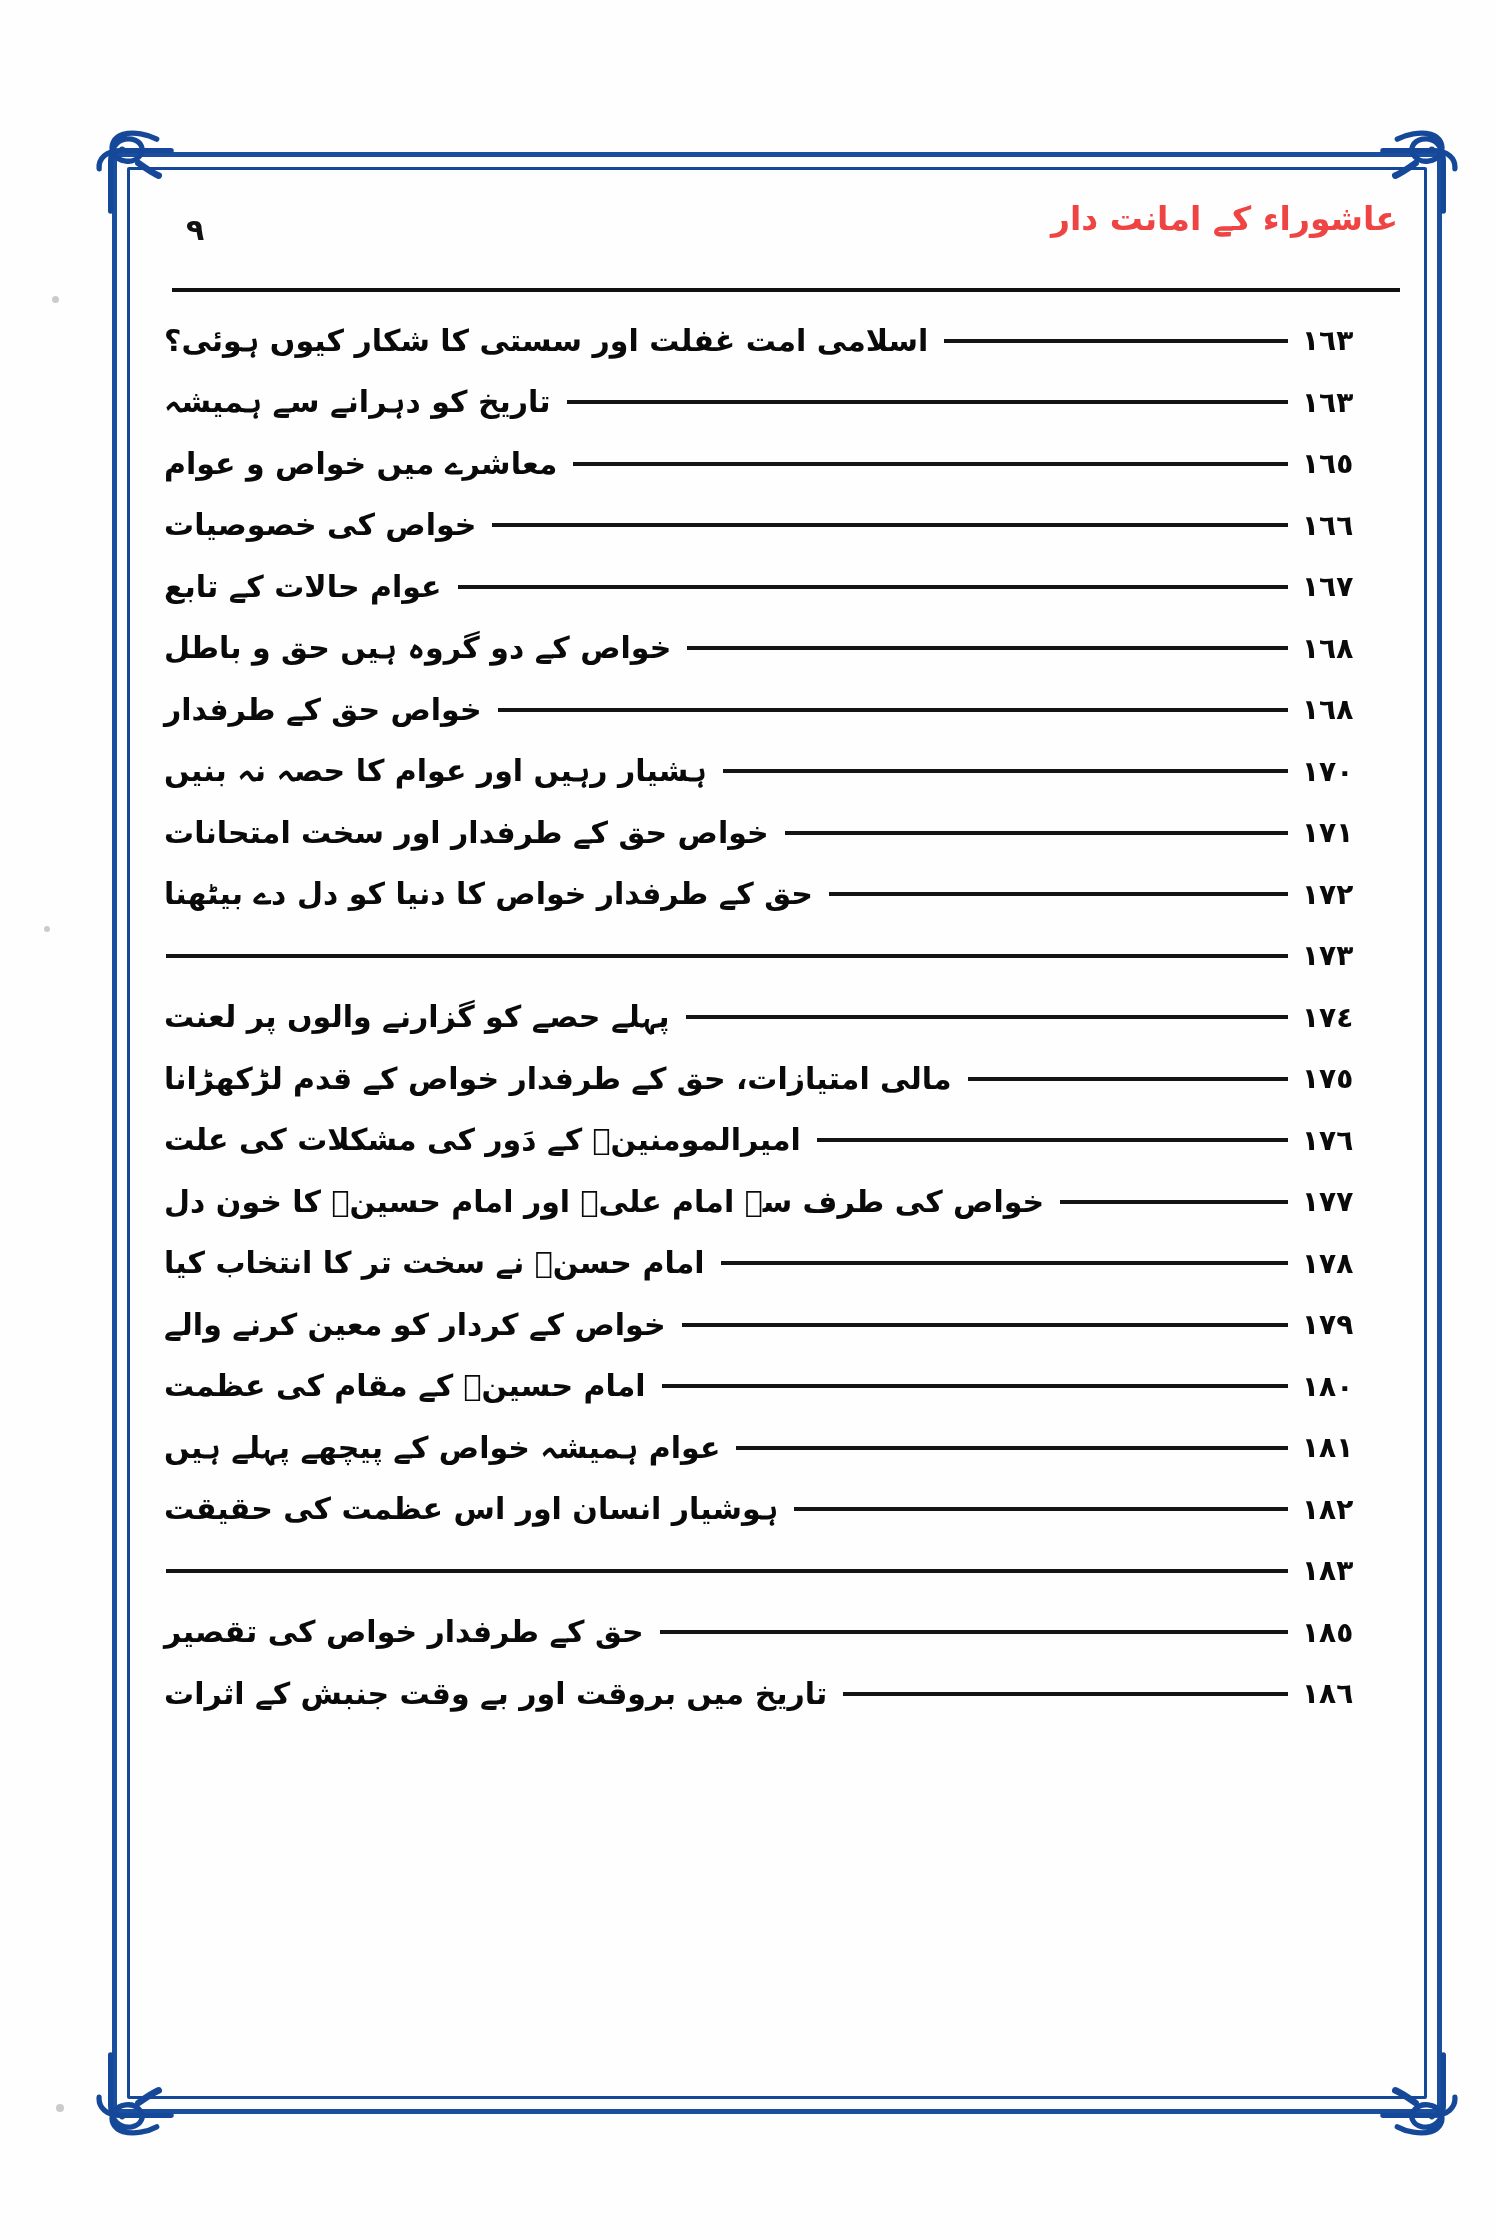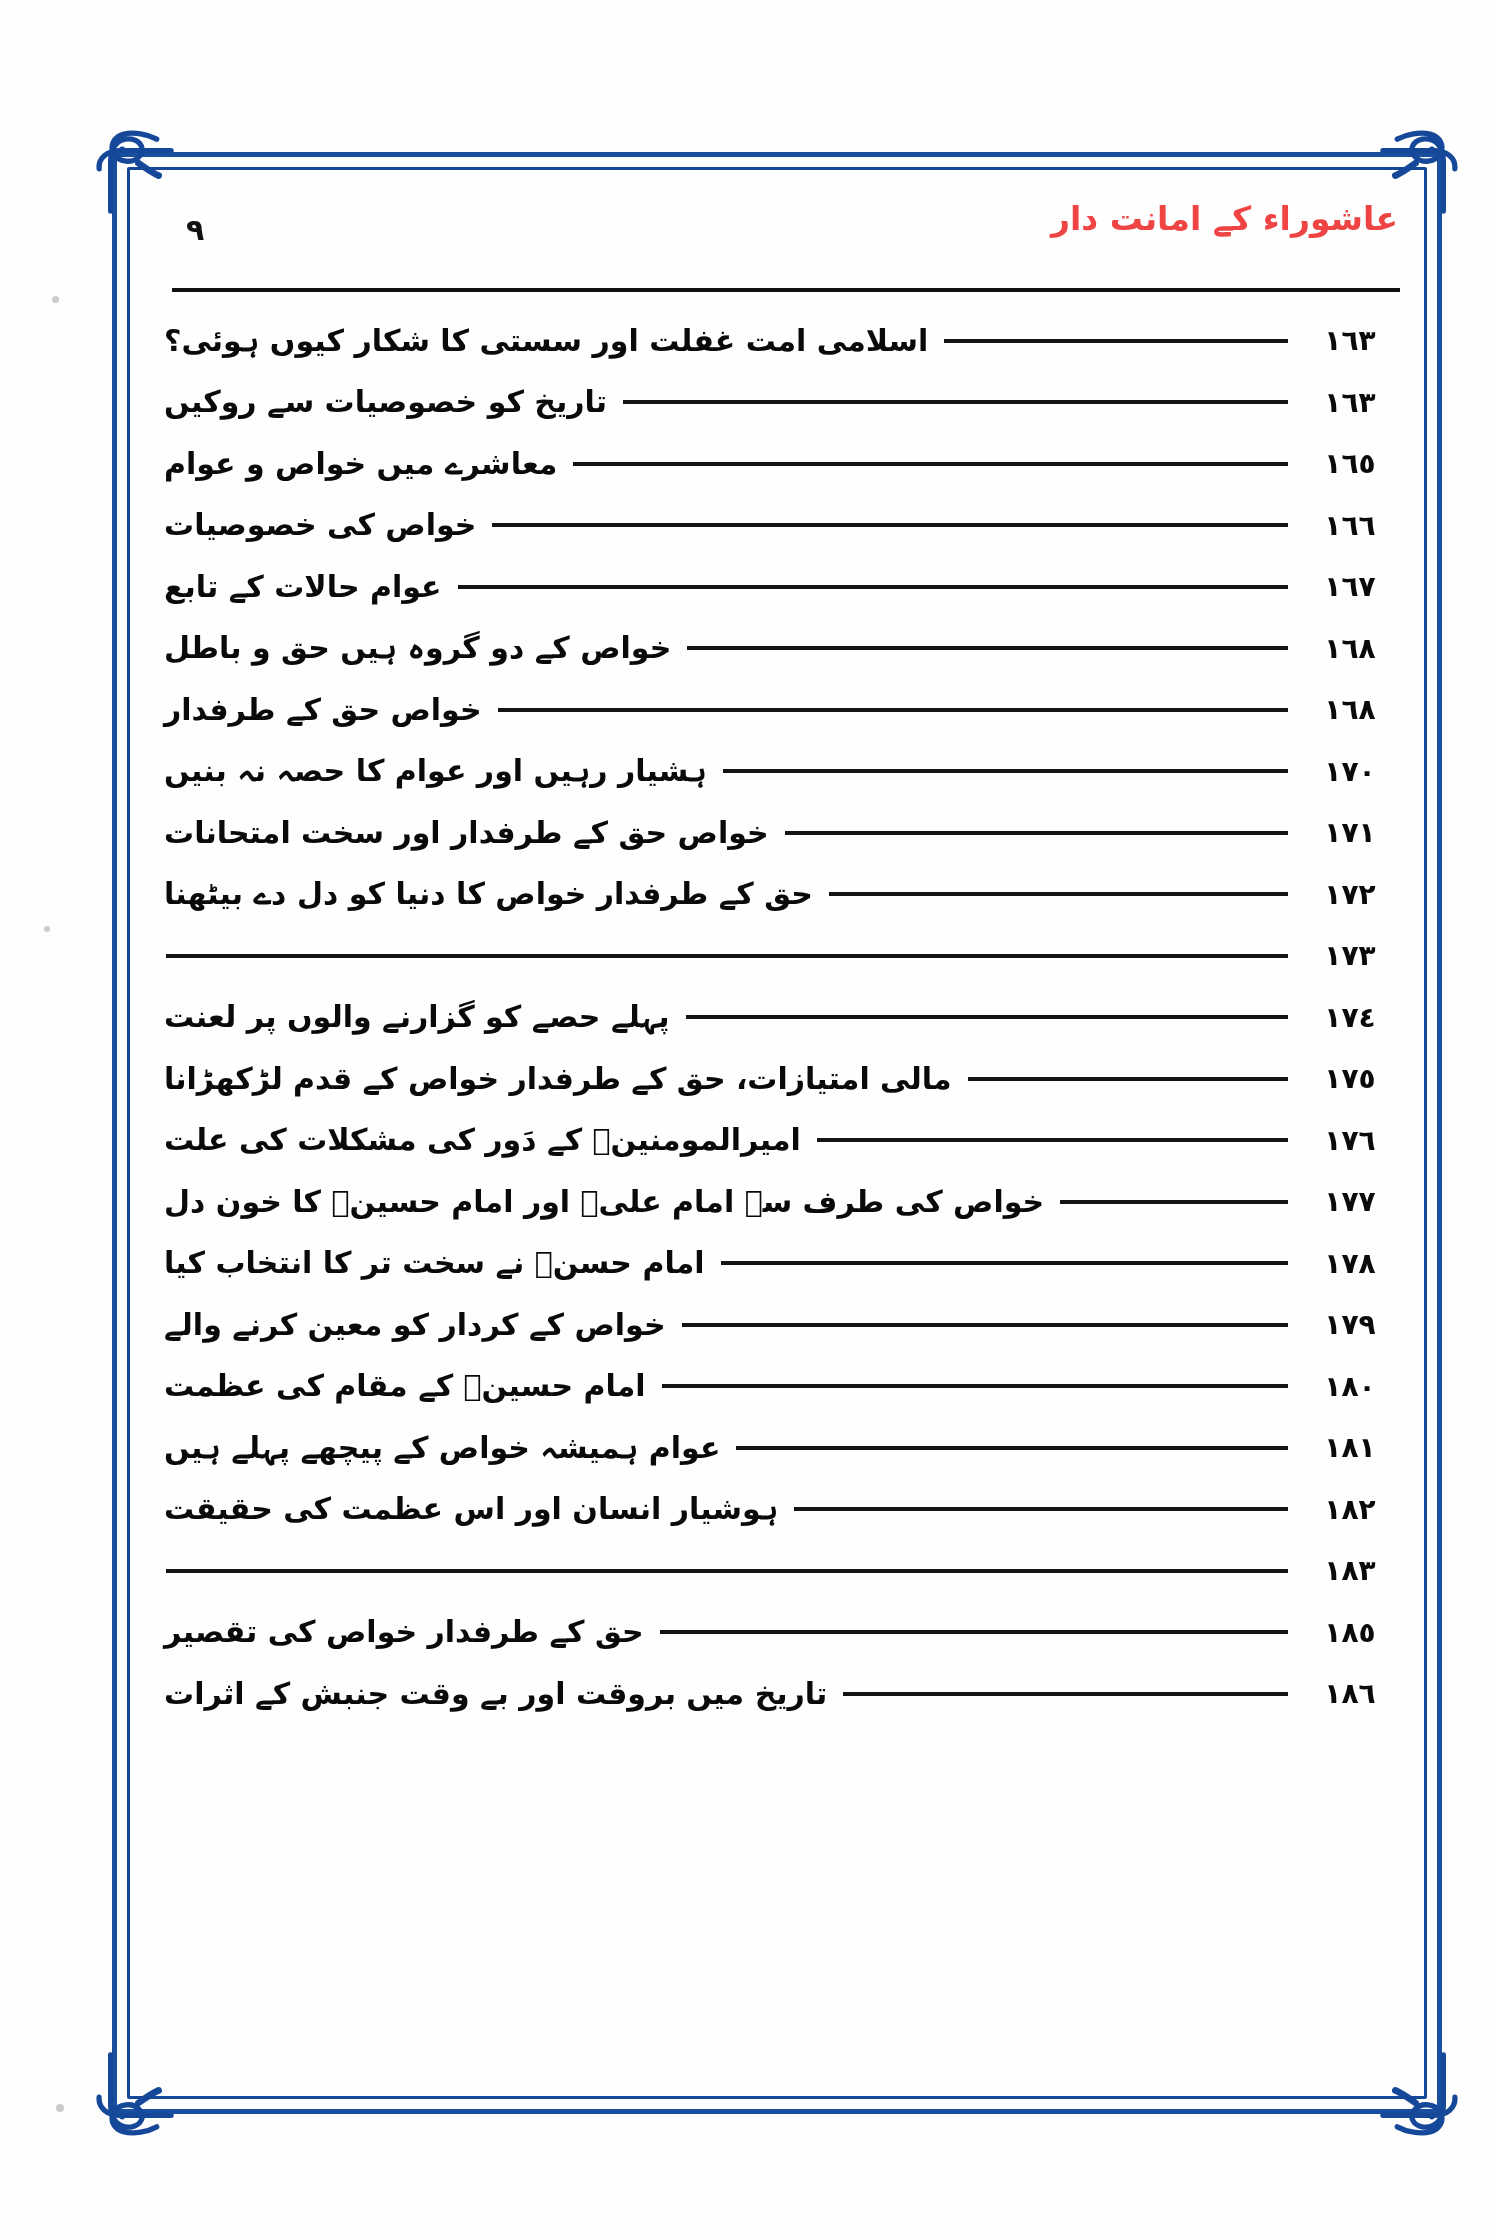--- a/index.html
+++ b/index.html
@@ -145,21 +145,21 @@
     height: 0;
     border-top: 4px solid #141414;
     margin: 0 14px 0 16px;
     min-width: 40px;
   }
   .toc-page {
     flex: 0 0 96px;
     font-size: 28px;
     font-weight: 700;
     color: #0a0a0a;
-    text-align: center;
+    text-align: left;
     direction: rtl;
     padding-right: 10px;
   }
 </style>
 </head>
 <body>
 
 <div class="page-sheet">
 
   <div class="scan-speck" style="left:52px;  top:296px;  width:7px;  height:7px;"></div>
@@ -214,21 +214,21 @@
 
     <ul class="toc-list">
         <li class="toc-item">
           <span class="toc-page">١٦٣</span>
           <span class="toc-leader"></span>
           <span class="toc-title">اسلامی امت غفلت اور سستی کا شکار کیوں ہوئی؟</span>
         </li>
         <li class="toc-item">
           <span class="toc-page">١٦٣</span>
           <span class="toc-leader"></span>
-          <span class="toc-title">تاریخ کو خصوصیات سے روکیں</span>
+          <span class="toc-title">تاریخ کو دہرانے سے ہمیشہ</span>
         </li>
         <li class="toc-item">
           <span class="toc-page">١٦٥</span>
           <span class="toc-leader"></span>
           <span class="toc-title">معاشرے میں خواص و عوام</span>
         </li>
         <li class="toc-item">
           <span class="toc-page">١٦٦</span>
           <span class="toc-leader"></span>
           <span class="toc-title">خواص کی خصوصیات</span>

